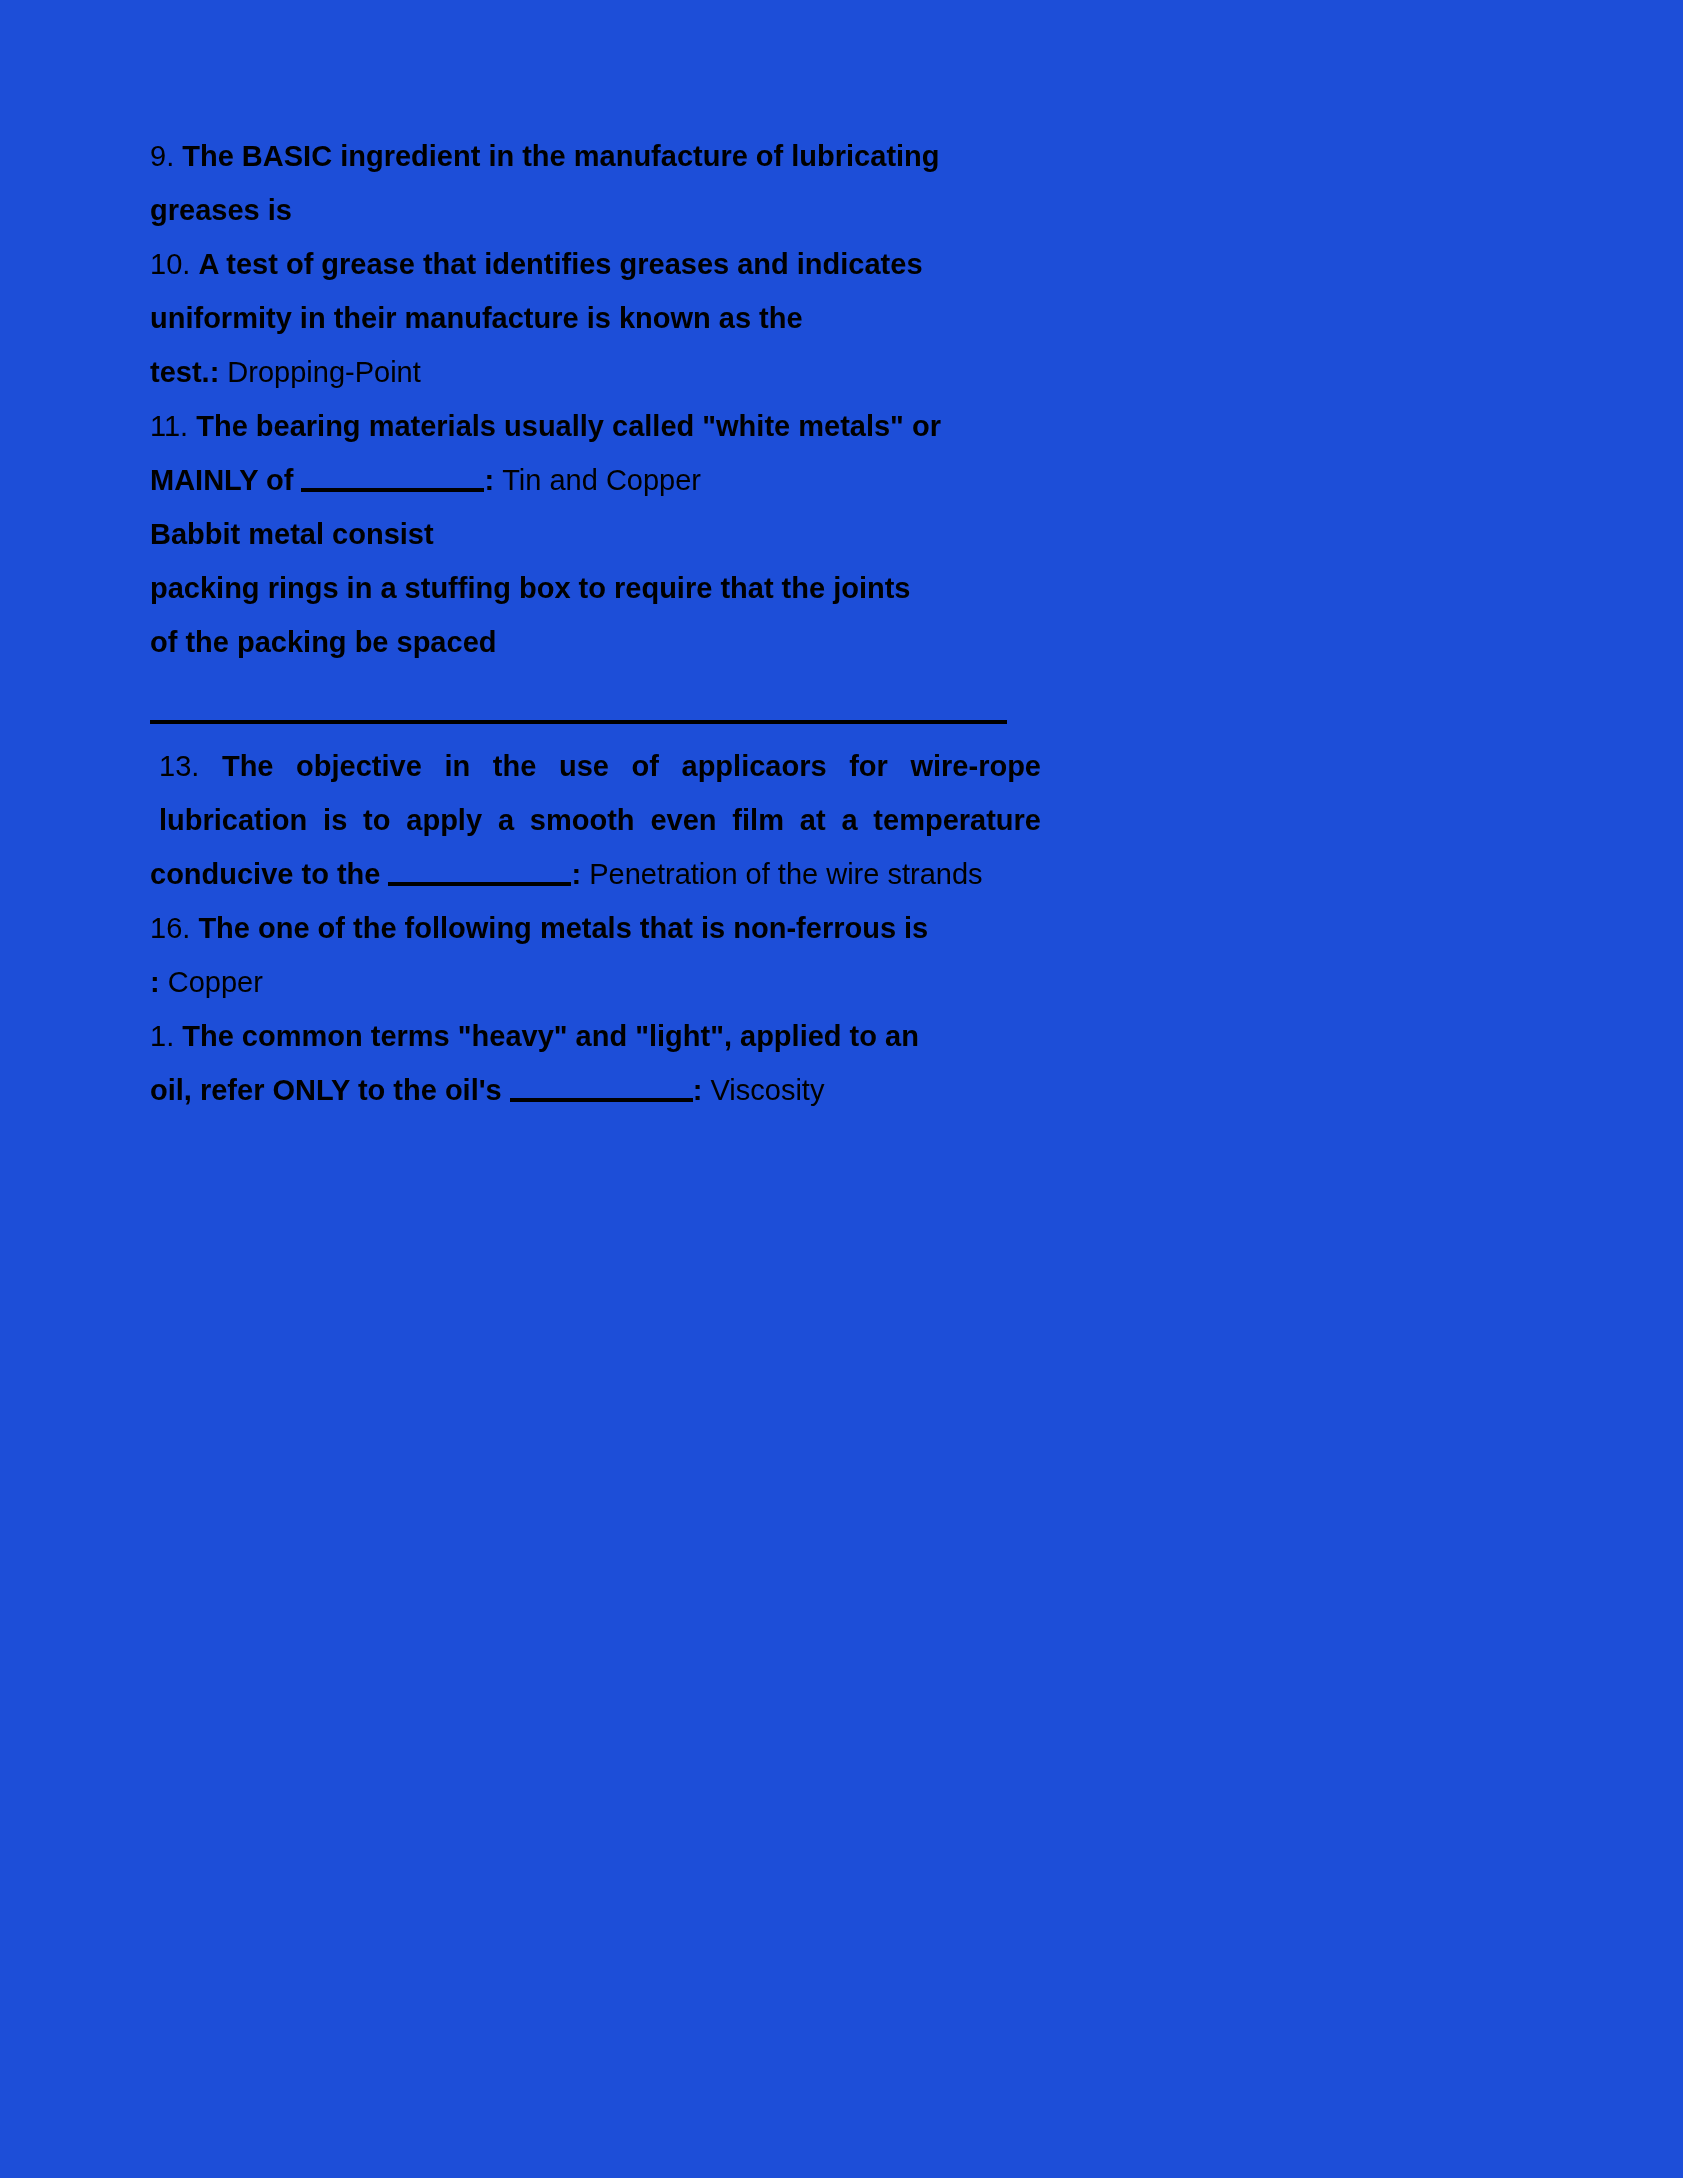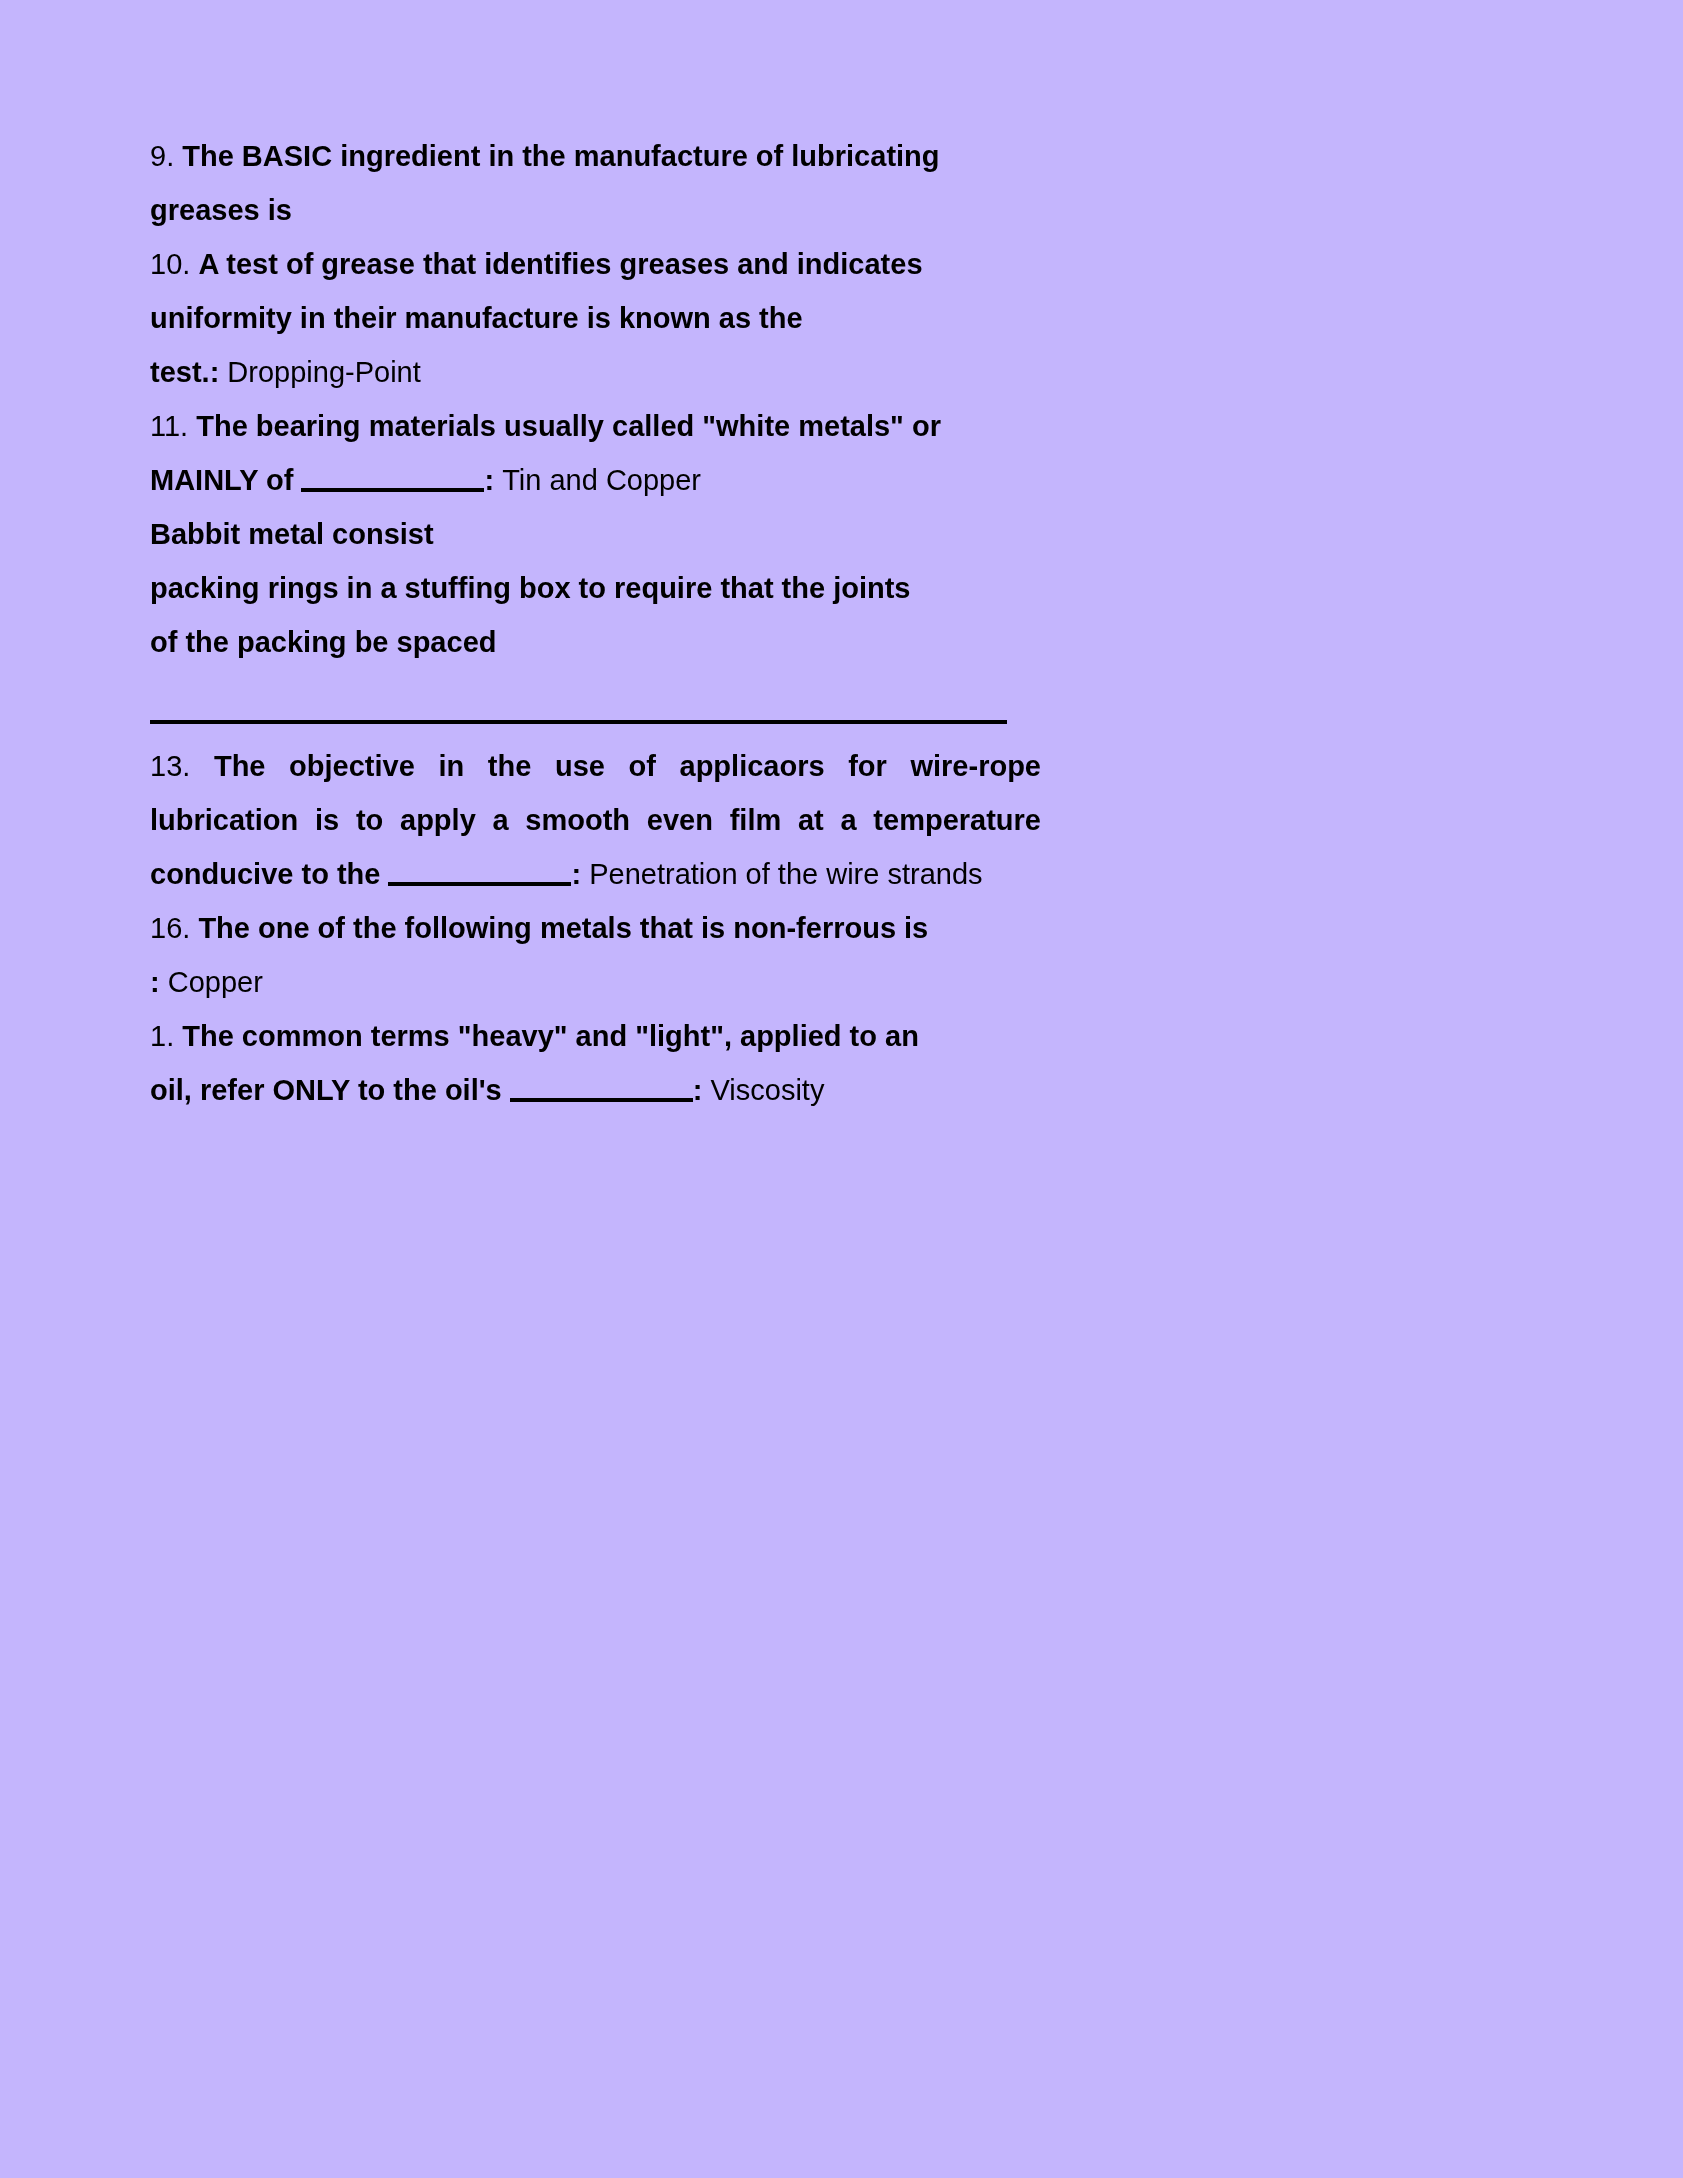--- a/index.html
+++ b/index.html
@@ -4,40 +4,41 @@
 <style>
   html, body {
     margin: 0;
     padding: 0;
     background: #ffffff;
   }
   .page {
     position: relative;
     width: 1683px;
     height: 2178px;
-    background: #c4b5fd;
+    background: #1d4ed8;
     overflow: hidden;
   }
   .doc {
     position: absolute;
     left: 150px;
     top: 129px;
     width: 891px;
     font-family: "Liberation Sans", sans-serif;
     font-size: 29px;
     line-height: 54px;
     color: #000000;
   }
   .line {
     white-space: nowrap;
   }
   .line.justify {
     white-space: normal;
     text-align: justify;
     text-align-last: justify;
+    margin-left: 9px;
   }
   .seg-bold { font-weight: 700; }
   .seg-regular { font-weight: 400; }
   .blank {
     display: inline-block;
     height: 4px;
     background: #000000;
     vertical-align: -2px;
   }
   .rule-line .blank { margin-top: 0; }

